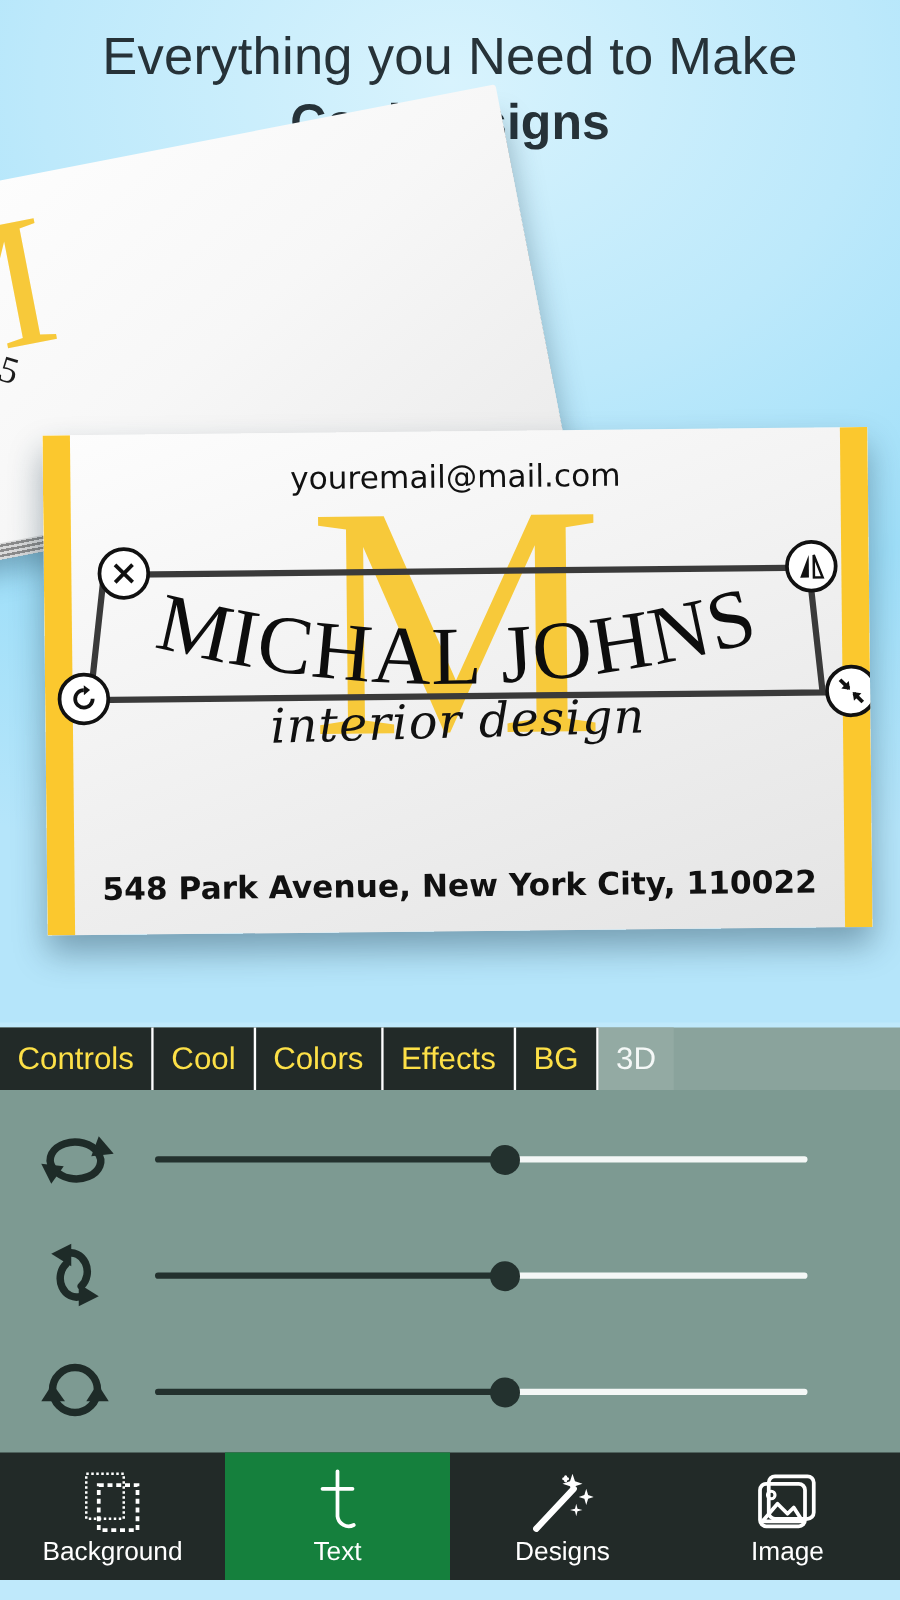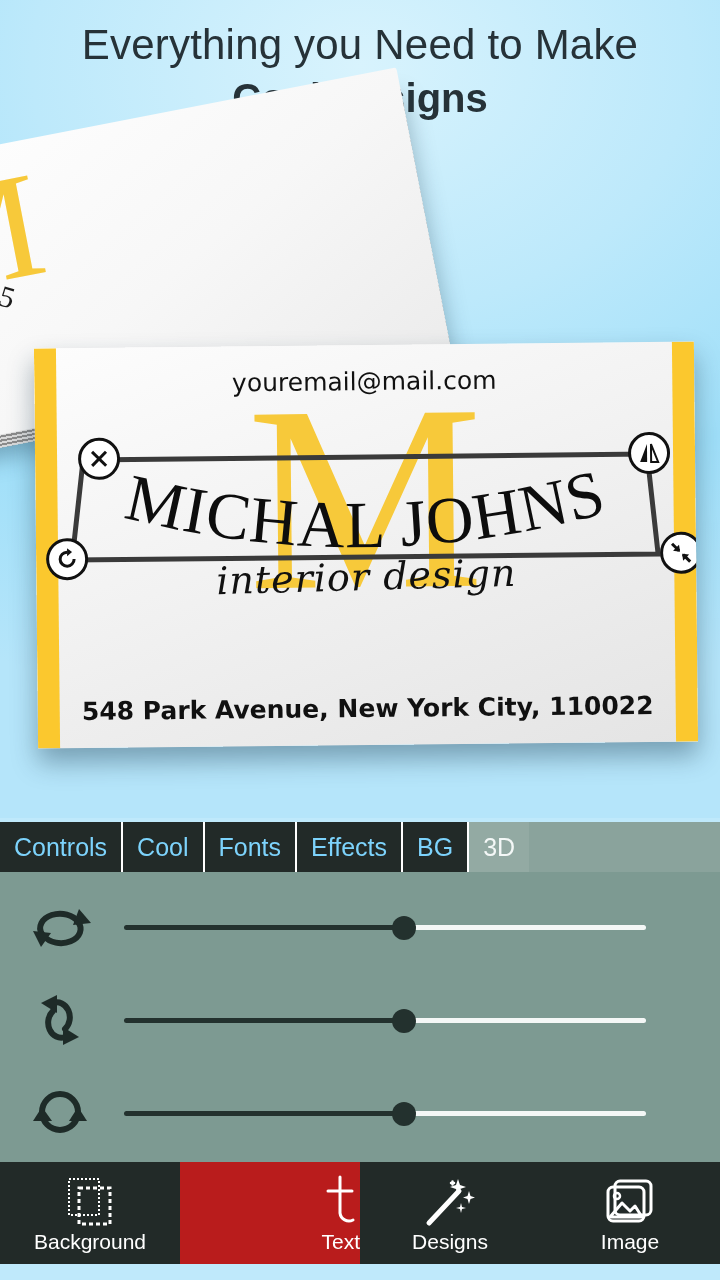--- a/index.html
+++ b/index.html
@@ -114,21 +114,21 @@
   }
   .handle svg{display:block;}
 
   
   .tabs{
     position:absolute;left:0;top:822px;width:720px;height:50px;
     display:flex;background:#8aa39c;
   }
   .tab{
     flex:0 0 auto;height:50px;display:flex;align-items:center;justify-content:center;
-    background:#222a28;color:#7dd3fc;font-size:25px;
+    background:#222a28;color:#fde047;font-size:25px;
     border-right:2px solid #ffffff;box-sizing:border-box;padding:0 14px;
   }
   .tab.active{background:#93aaa3;color:#f4f8f7;border-right:none;}
 
   
   .panel{
     position:absolute;left:0;top:872px;width:720px;height:306px;
     background:#7d9a92;
   }
   .srow{
@@ -151,21 +151,21 @@
 
   
   .bottomnav{
     position:absolute;left:0;bottom:16px;width:720px;height:102px;
     display:flex;background:#222a28;
   }
   .navitem{
     flex:1 1 0;display:flex;flex-direction:column;align-items:center;justify-content:center;
     color:#ffffff;gap:4px;
   }
-  .navitem.active{background:#b91c1c;align-items:flex-end;}
+  .navitem.active{background:#15803d;}
   .navitem .nlabel{font-size:21px;line-height:1;}
   .navitem .nicon{height:52px;display:flex;align-items:flex-end;justify-content:center;}
   .navitem .nicon svg{display:block;}
 </style>
 </head>
 <body>
 
 <div class="app">
 
   <div class="canvas">
@@ -254,21 +254,21 @@
   </div>
 
   <div class="tabs">
     <div class="tab">
       <span>Controls</span>
     </div>
     <div class="tab">
       <span>Cool</span>
     </div>
     <div class="tab">
-      <span>Fonts</span>
+      <span>Colors</span>
     </div>
     <div class="tab">
       <span>Effects</span>
     </div>
     <div class="tab">
       <span>BG</span>
     </div>
     <div class="tab active">
       <span>3D</span>
     </div>

